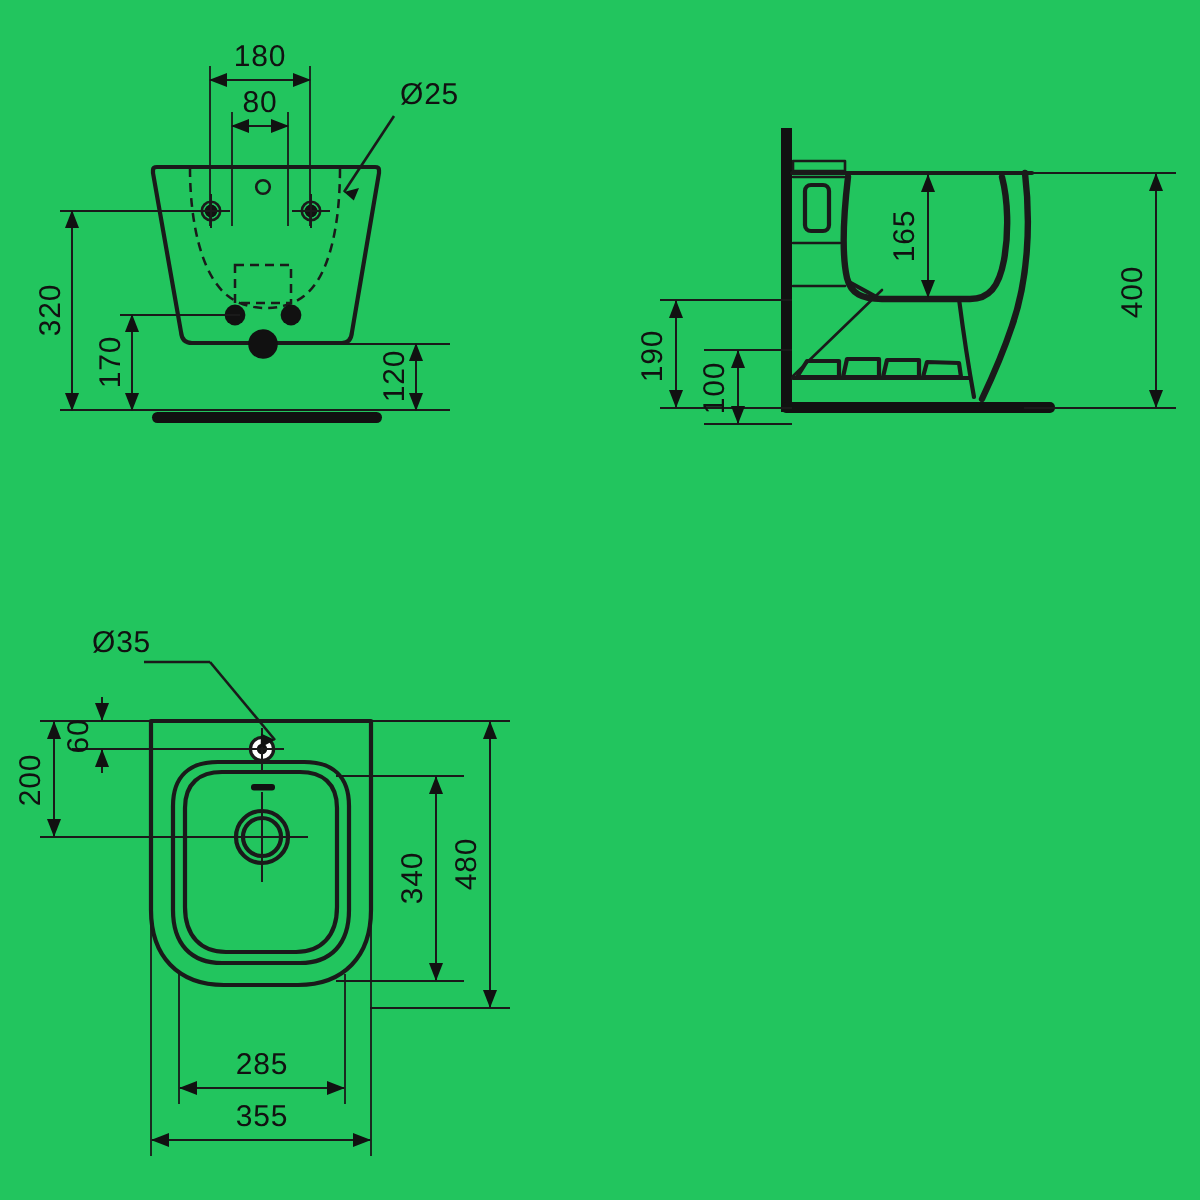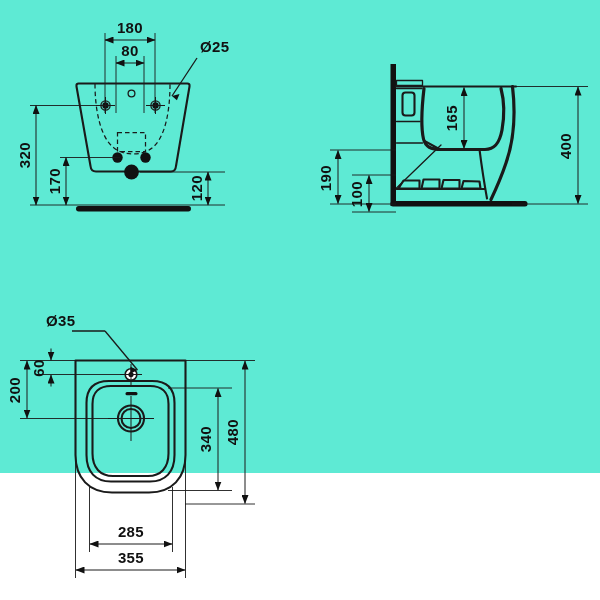--- a/index.html
+++ b/index.html
@@ -9,23 +9,22 @@
   }
   body {
     width: 600px;
     height: 600px;
     font-family: "Liberation Sans", sans-serif;
     overflow: hidden;
   }
   #drawing-root {
     position: relative;
     width: 600px;
-    height: 473px;
-    background: #5eead4;
-    font-weight: bold;
+    height: 600px;
+    background: #22c55e;
   }
   svg#tech-drawing {
     display: block;
     width: 600px;
     height: 600px;
   }
   .outline {
     fill: none;
     stroke: #1a1a1a;
     stroke-width: 2.1;

